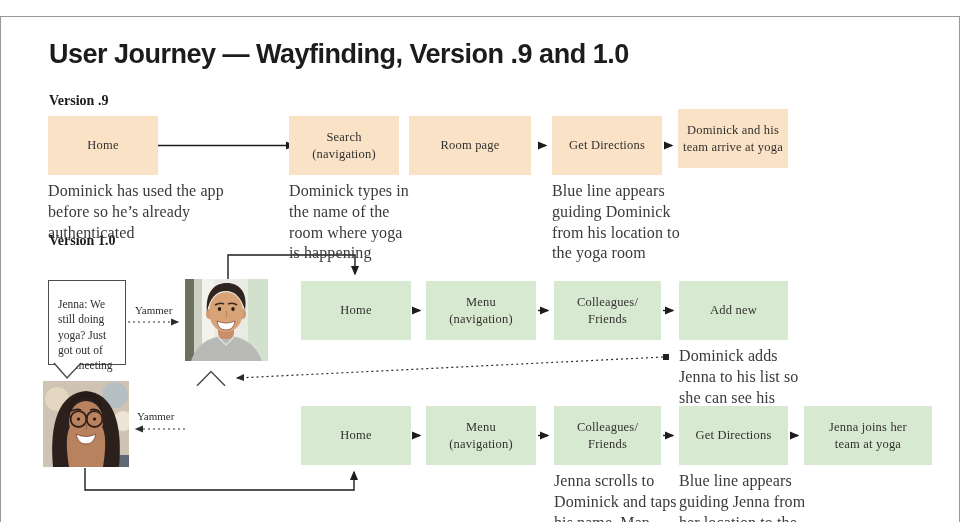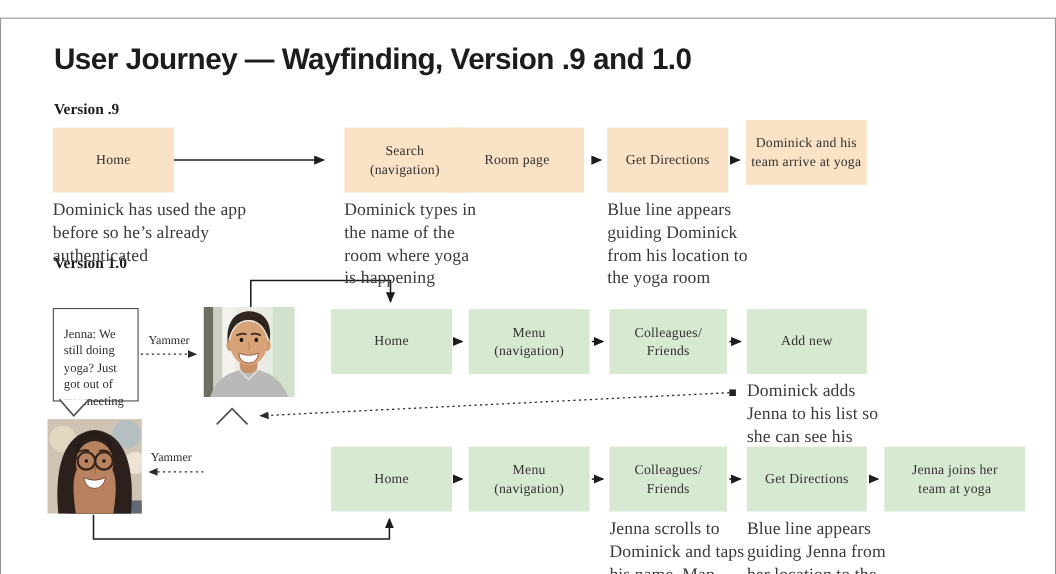--- a/index.html
+++ b/index.html
@@ -84,21 +84,21 @@
   </svg>
 
   <div class="title">User Journey — Wayfinding, Version .9 and 1.0</div>
   <div class="section-heading" style="top:76px">Version .9</div>
   <div class="section-heading" style="top:216px">Version 1.0</div>
 
   <div class="col" style="left:47px;top:99px;width:110px">
     <div class="box peach"><span>Home</span></div>
     <div class="note wide">Dominick has used the app before so he’s already authenticated</div>
   </div>
-  <div class="col" style="left:312px;top:99px;width:110px">
+  <div class="col" style="left:288px;top:99px;width:110px">
     <div class="box peach"><span>Search
 (navigation)</span></div>
     <div class="note" style="width:128px">Dominick types in the name of the room where yoga is happening</div>
   </div>
   <div class="col" style="left:408px;top:99px;width:122px">
     <div class="box peach"><span>Room page</span></div>
   </div>
   <div class="col" style="left:551px;top:99px;width:110px">
     <div class="box peach"><span>Get Directions</span></div>
     <div class="note" style="width:132px">Blue line appears guiding Dominick from his location to the yoga room</div>

